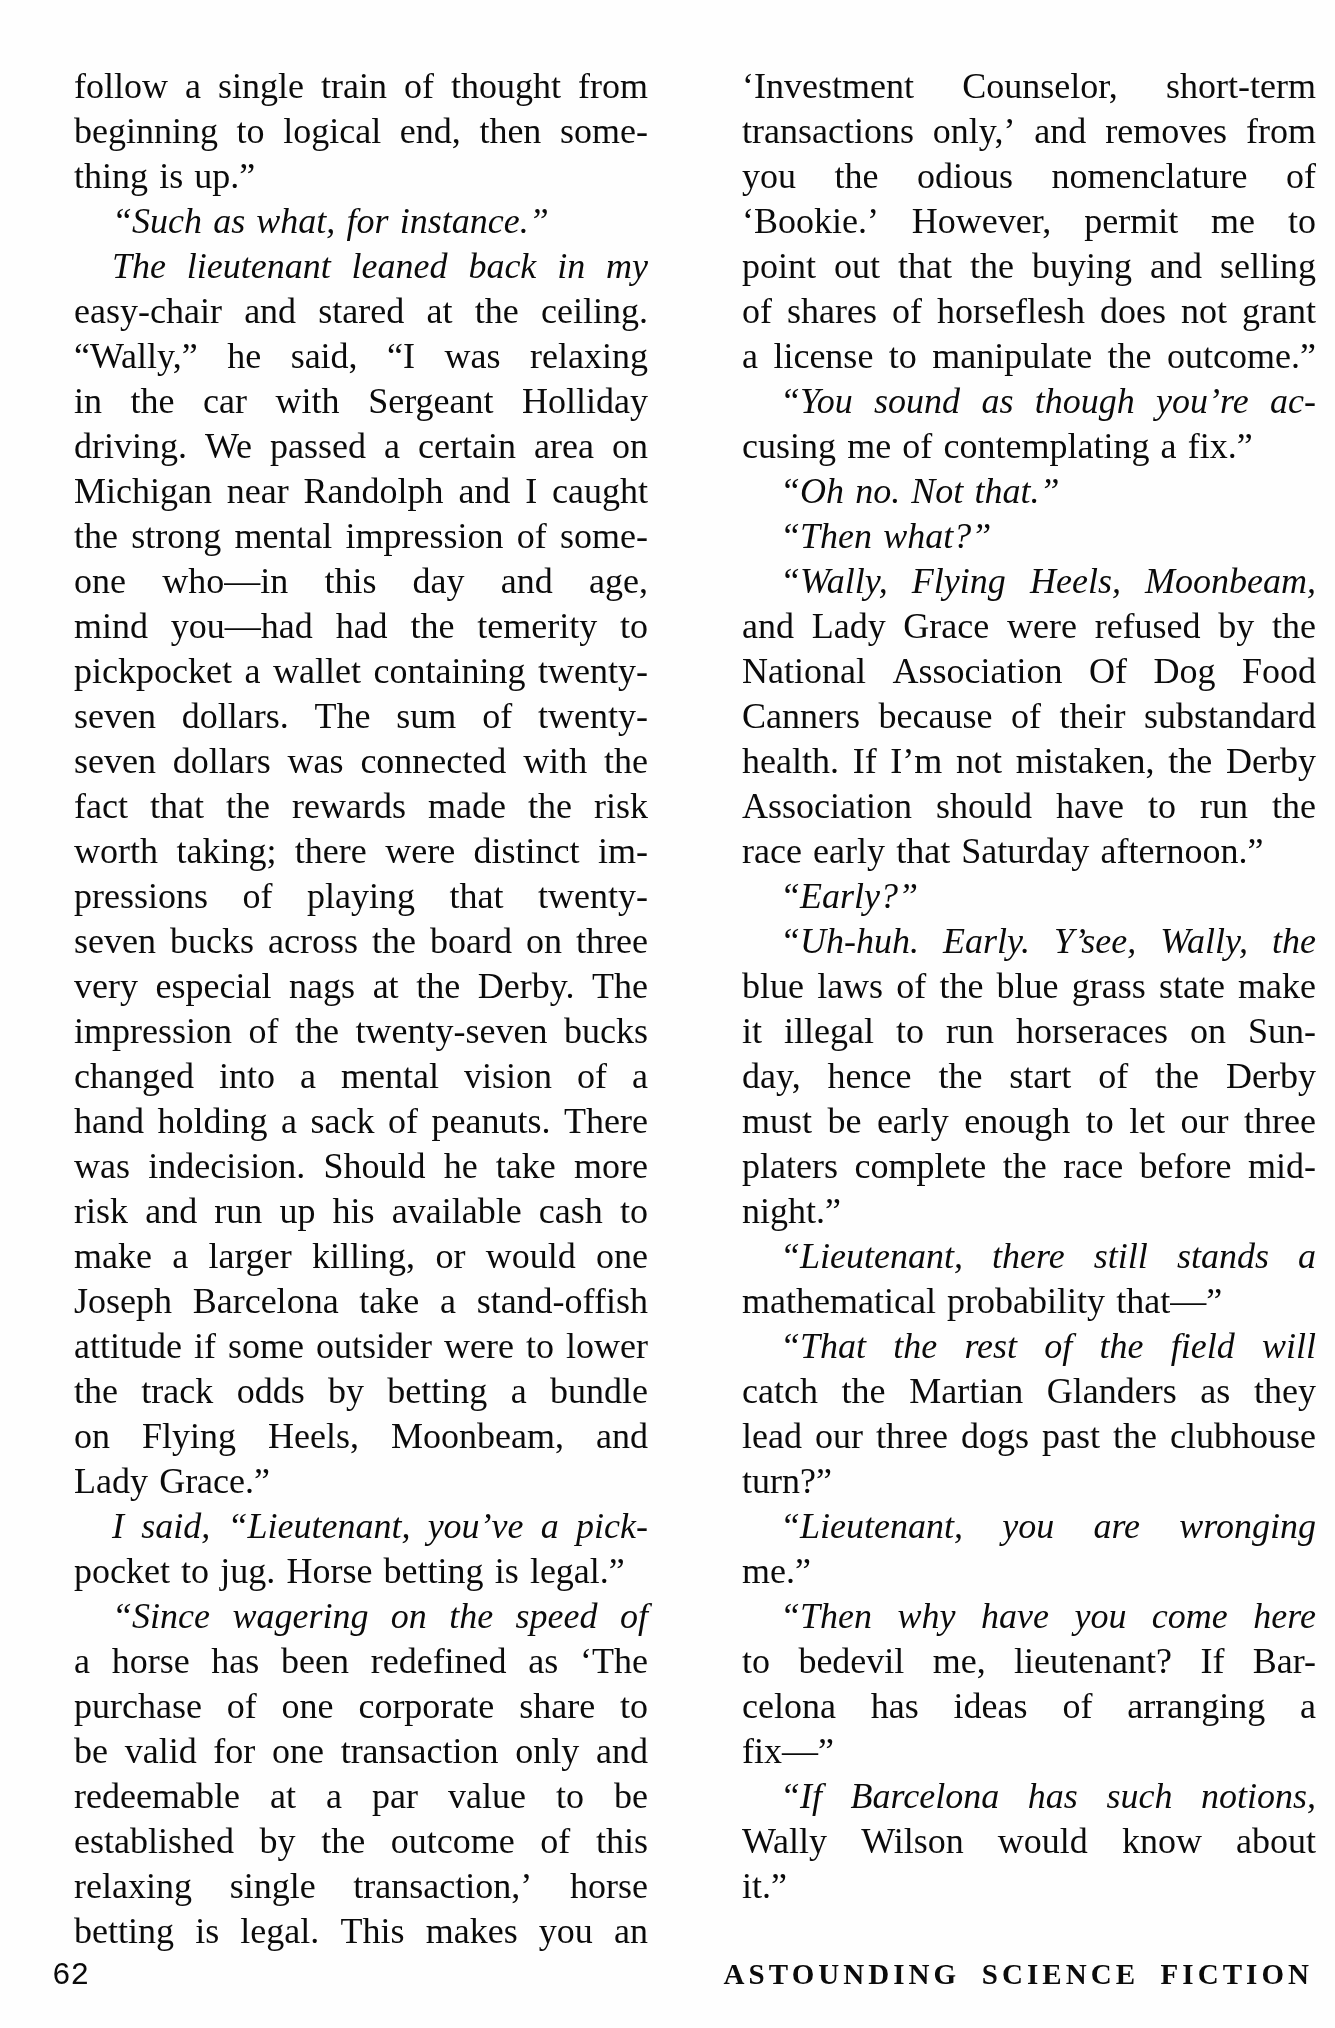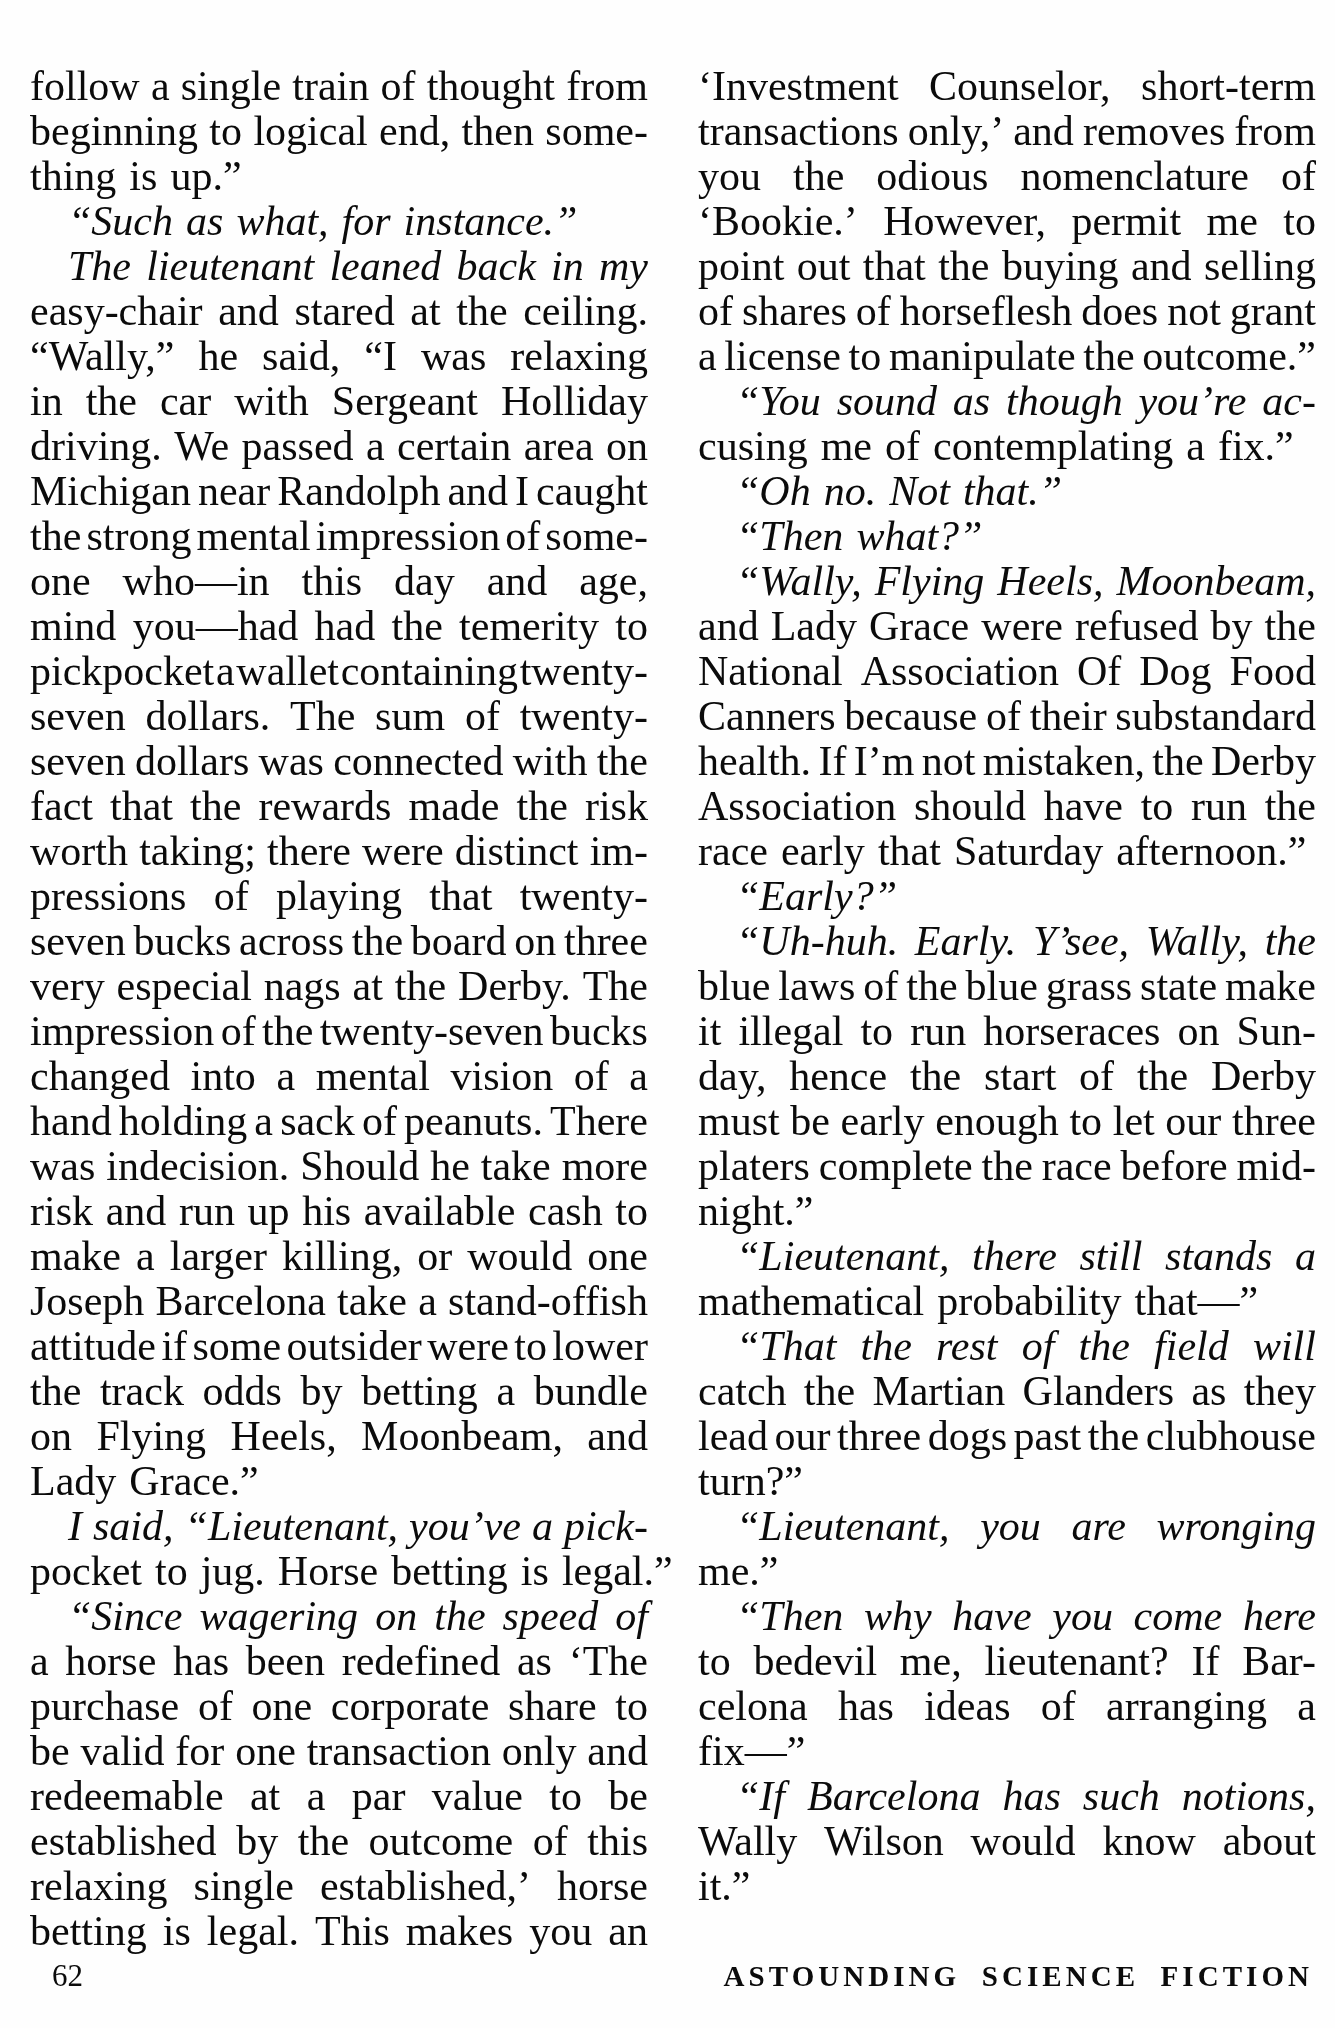--- a/index.html
+++ b/index.html
@@ -18,21 +18,22 @@
   }
   .columns {
     position: absolute;
     top: 64px;
     left: 30px;
     width: 1286px;
     display: flex;
   }
   .col {
     width: 618px;
-    font-size: 42px;
+    font-size: 36px;
+    margin-left: 44px;
   }
   .col.left { margin-right: 50px; }
   .line {
     height: 45px;
     line-height: 45px;
     white-space: nowrap;
     word-spacing: 0.06em;
   }
   .line.just {
     display: flex;
@@ -46,20 +47,21 @@
     right: 22px;
     top: 1958px;
     height: 45px;
     display: flex;
     justify-content: space-between;
     align-items: baseline;
   }
   .pagenum {
     font-size: 31px;
     padding-left: 22px;
+    font-family: Liberation Mono, monospace;
   }
   .mag {
     font-size: 29px;
     letter-spacing: 0.14em;
     word-spacing: 0.35em;
     font-weight: bold;
   }
 </style>
 </head>
 <body>
@@ -365,21 +367,21 @@
           <span>established</span>
           <span>by</span>
           <span>the</span>
           <span>outcome</span>
           <span>of</span>
           <span>this</span>
         </div>
         <div class="line just">
           <span>relaxing</span>
           <span>single</span>
-          <span>established,’</span>
+          <span>transaction,’</span>
           <span>horse</span>
         </div>
         <div class="line just">
           <span>betting</span>
           <span>is</span>
           <span>legal.</span>
           <span>This</span>
           <span>makes</span>
           <span>you</span>
           <span>an</span>

